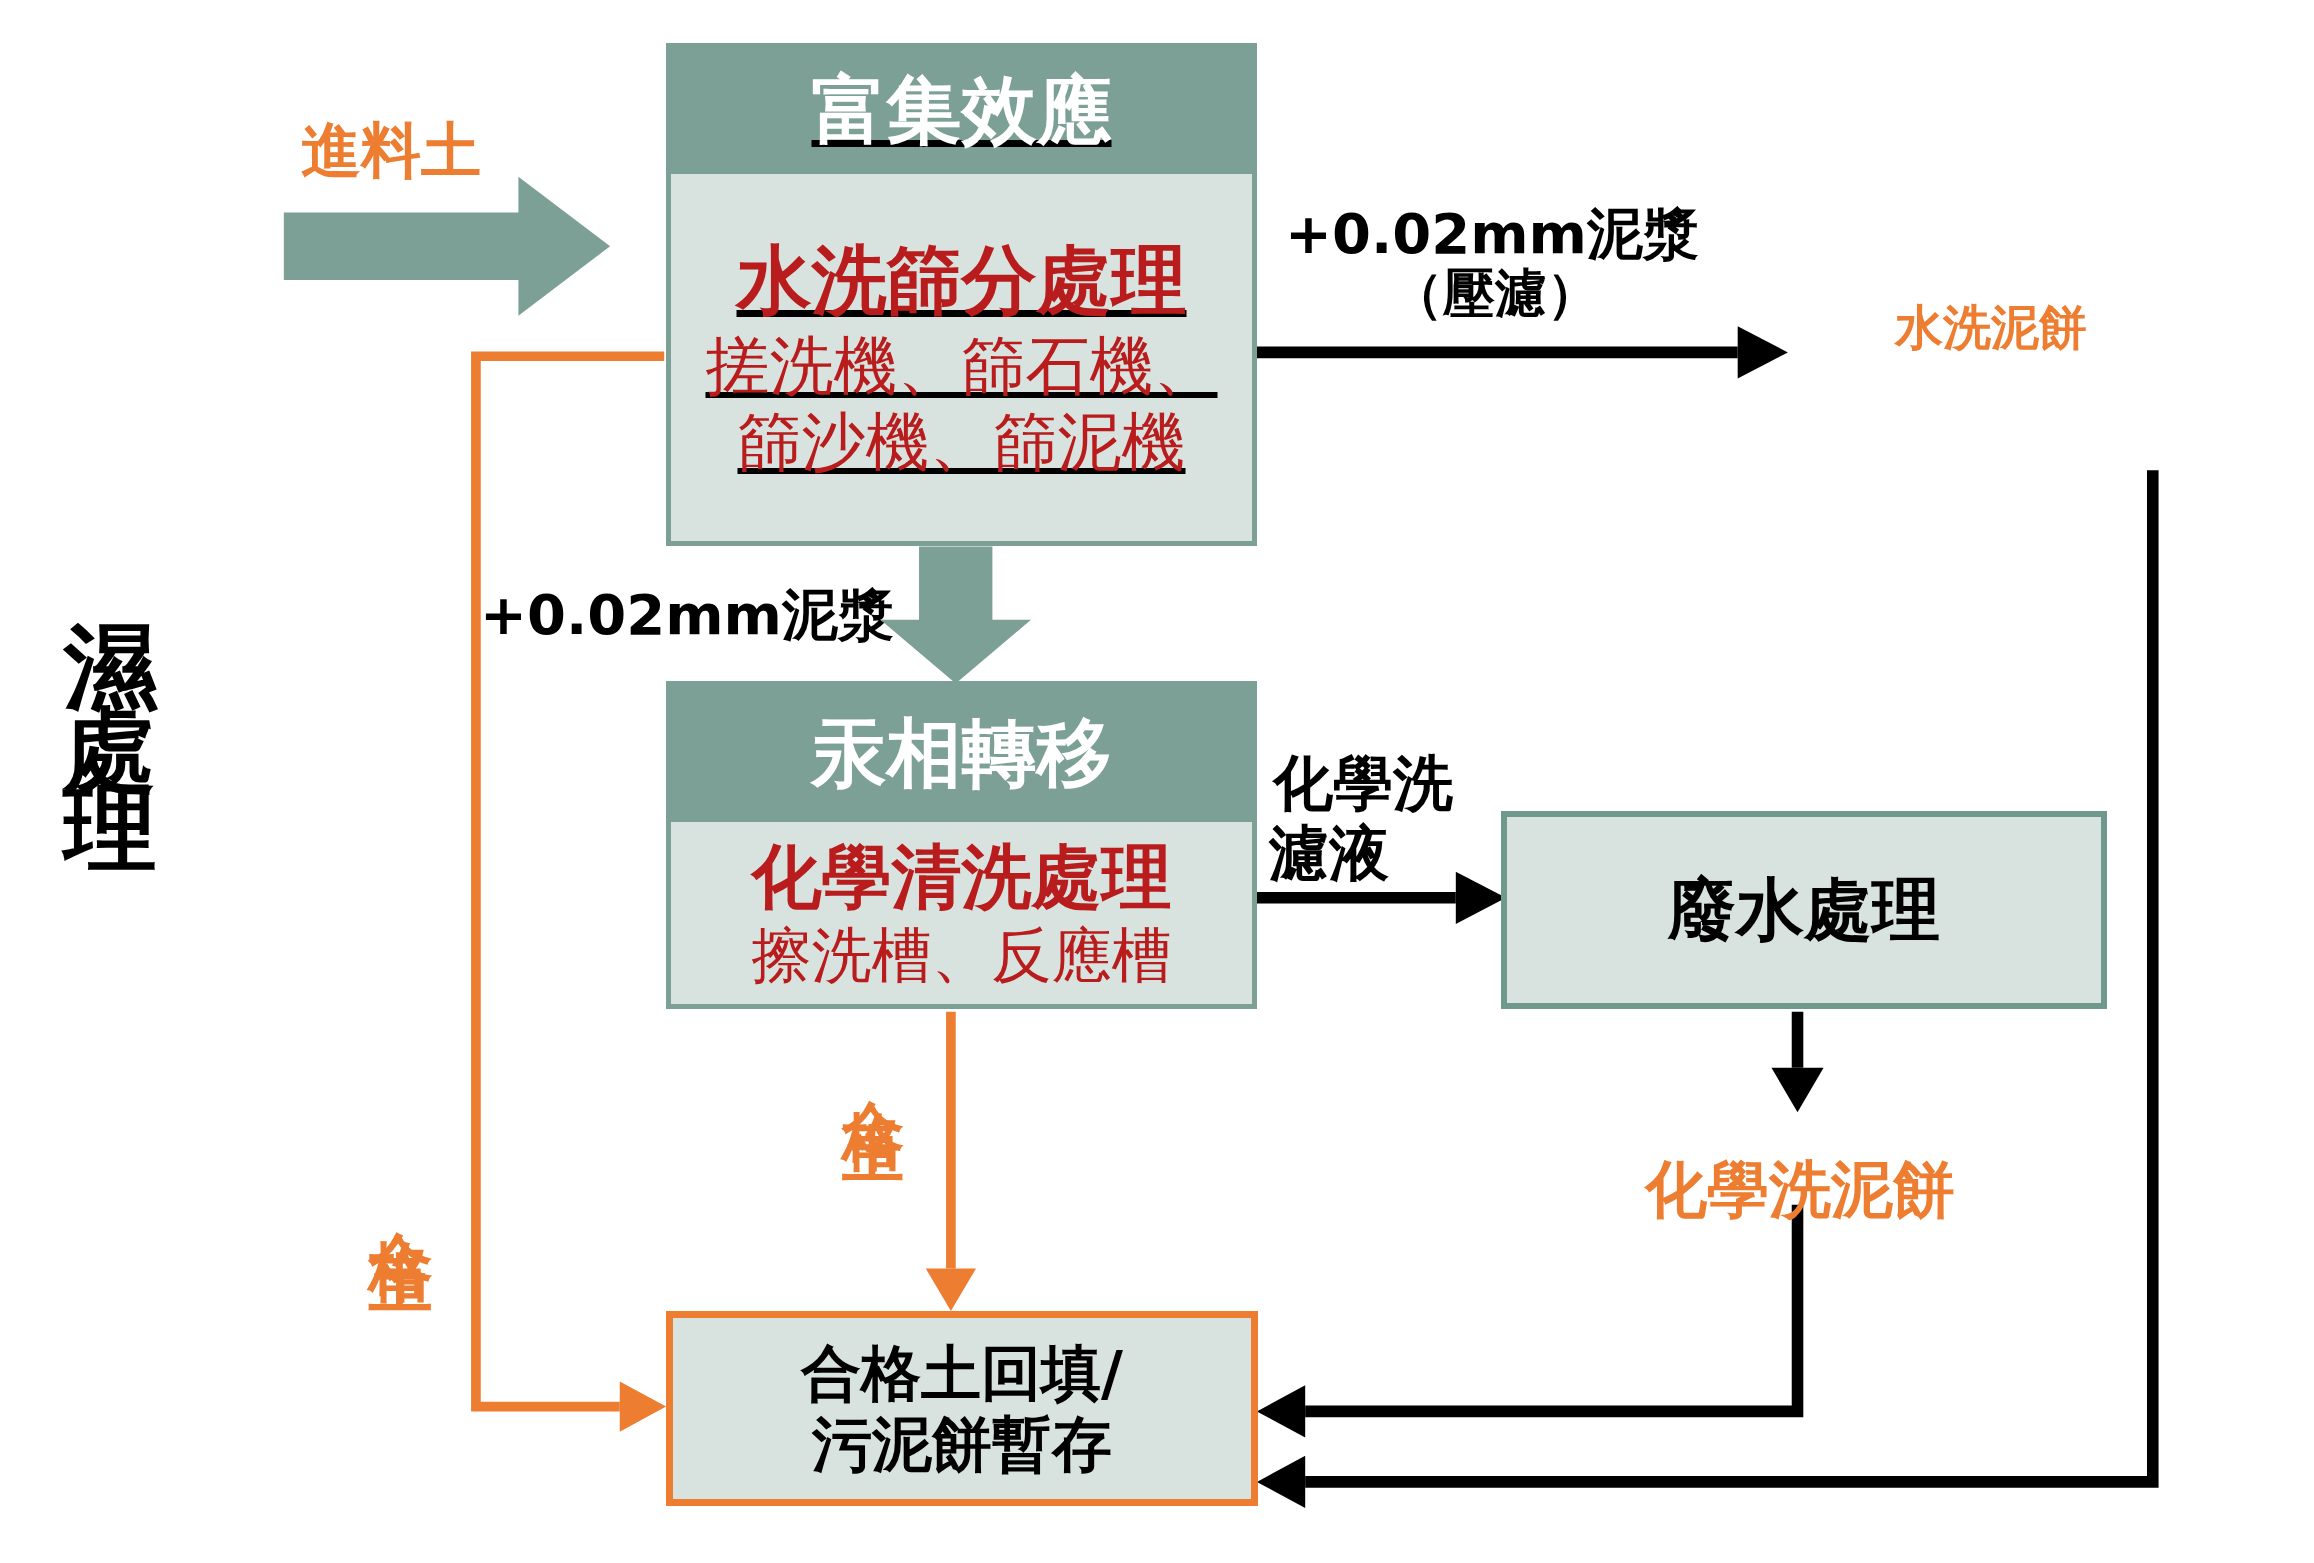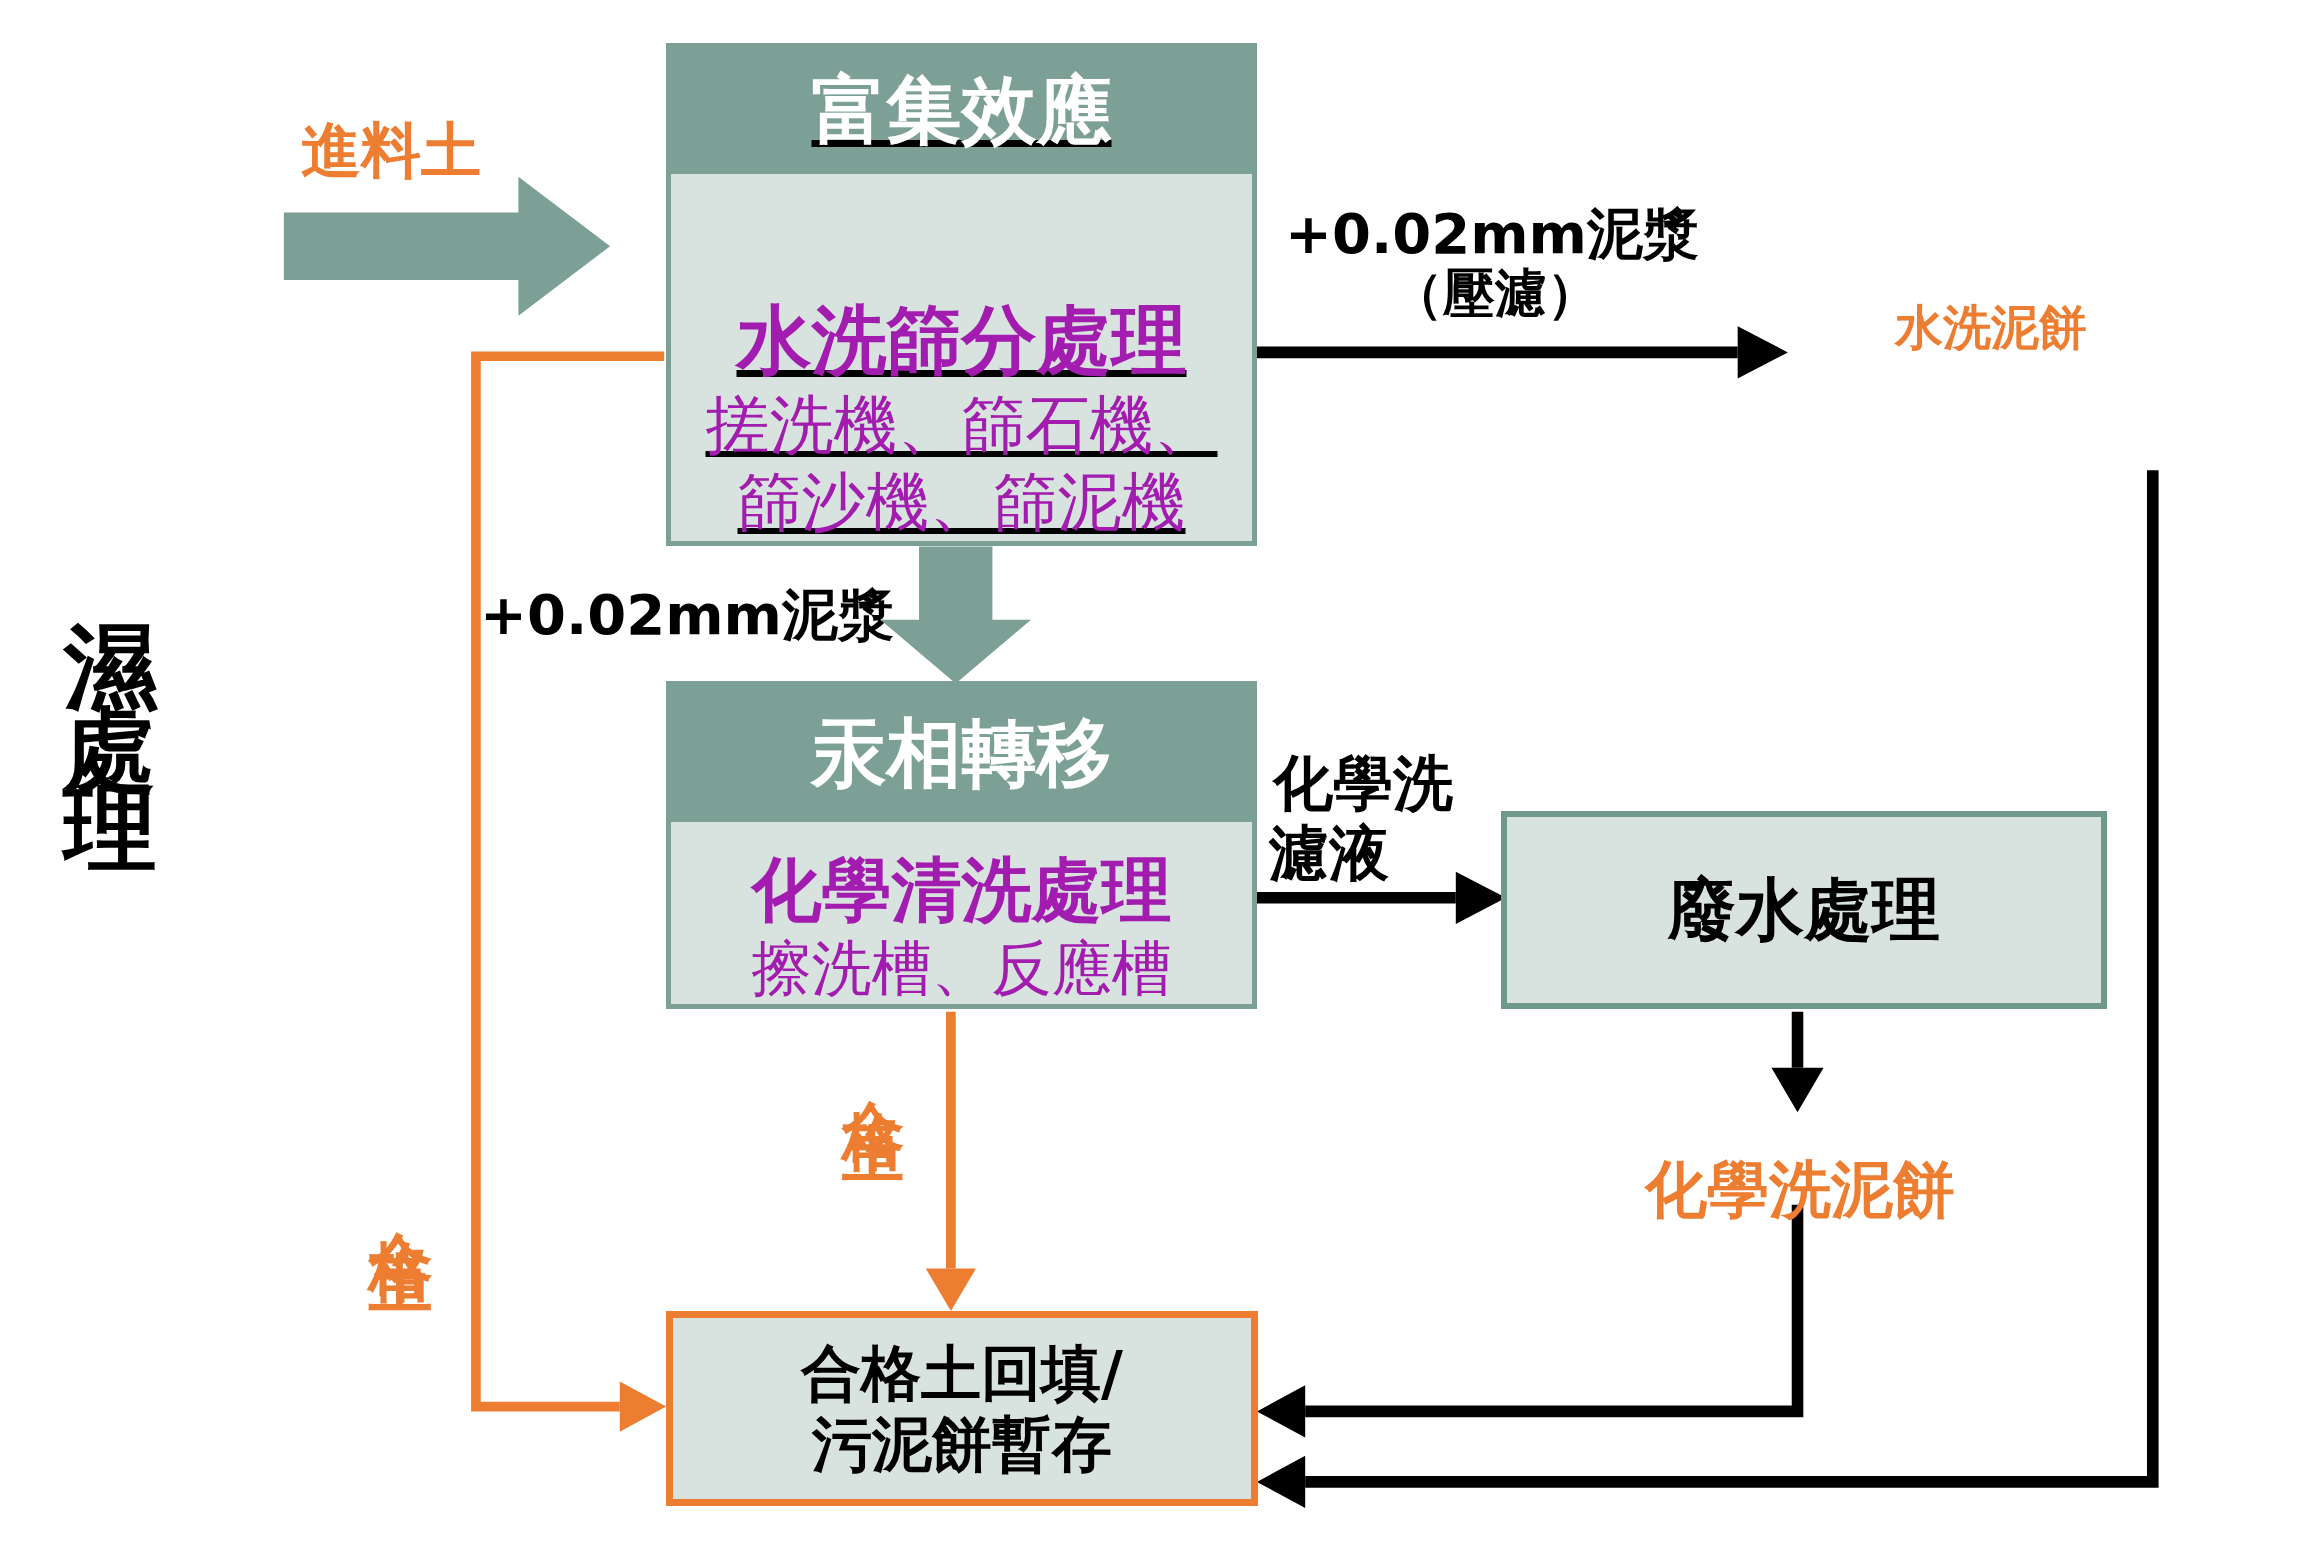--- a/index.html
+++ b/index.html
@@ -32,22 +32,22 @@
     display: flex;
     align-items: center;
     justify-content: center;
     flex: 0 0 auto;
   }
   .proc-body {
     flex: 1 1 auto;
     display: flex;
     flex-direction: column;
     align-items: center;
-    justify-content: flex-end;
-    color: #a21caf;
+    justify-content: center;
+    color: #b91c1c;
     text-align: center;
   }
   .simple-box {
     position: absolute;
     box-sizing: border-box;
     background: #d8e3df;
     display: flex;
     flex-direction: column;
     align-items: center;
     justify-content: center;

